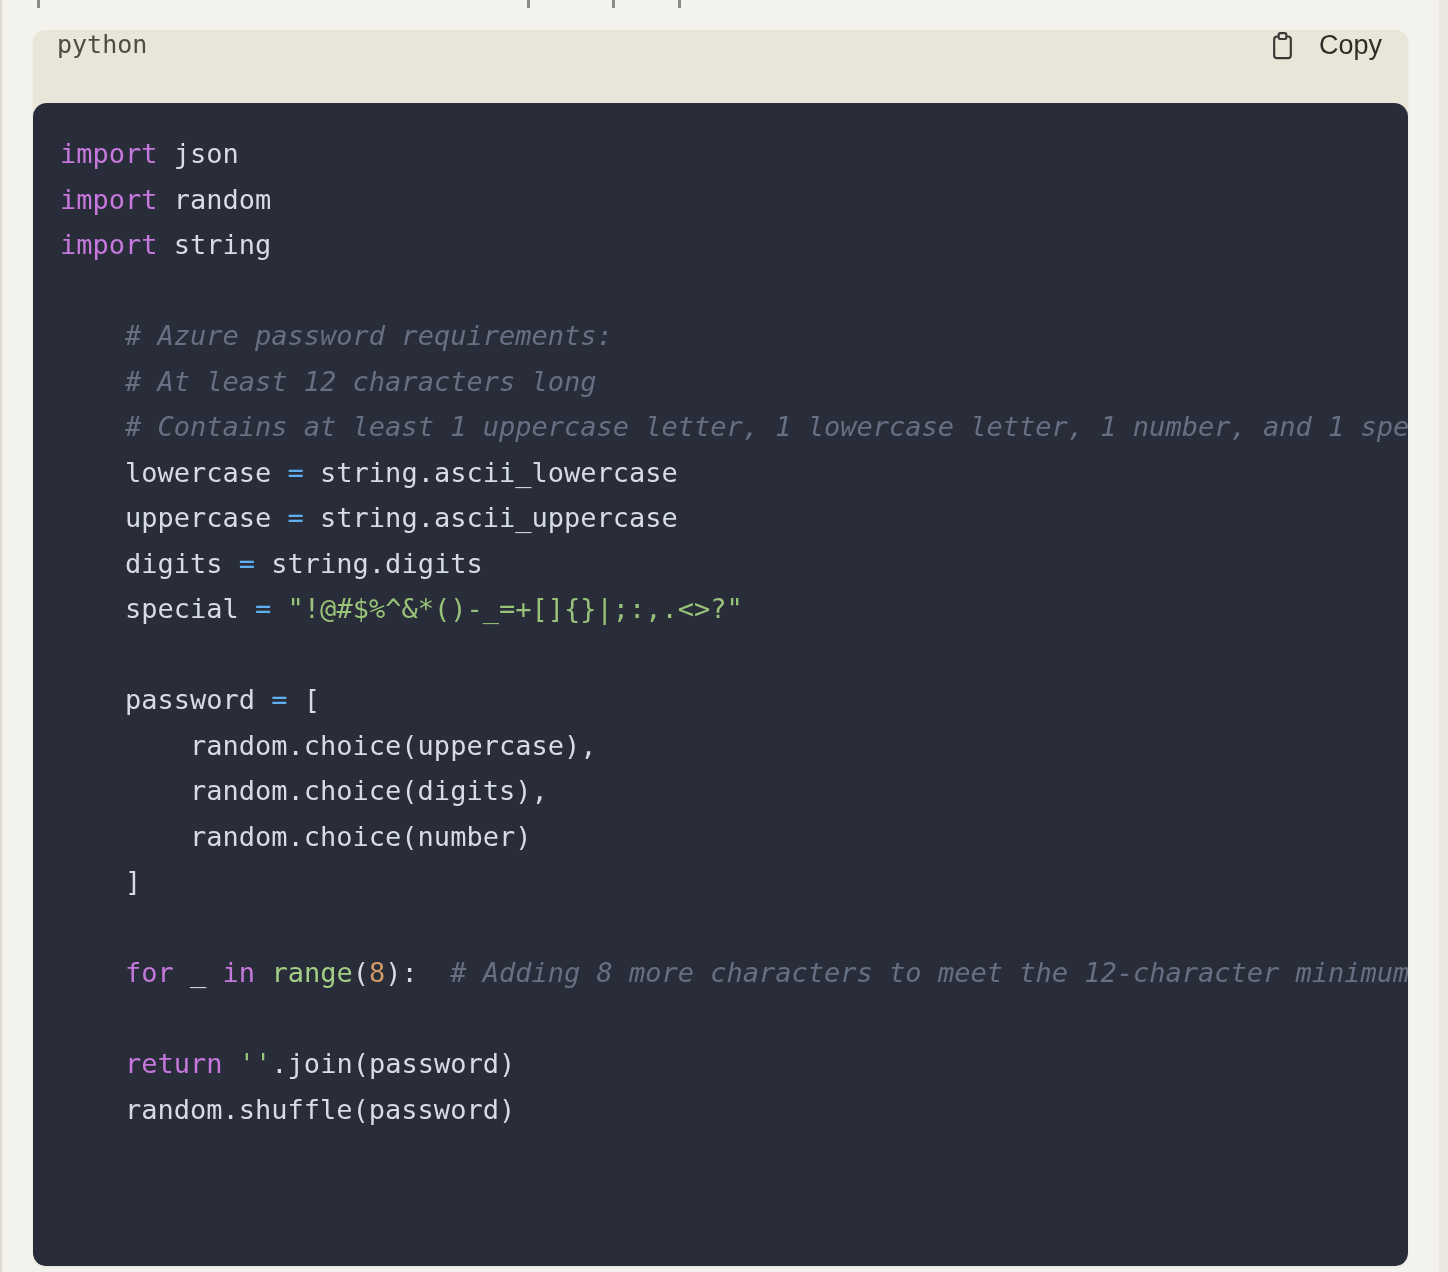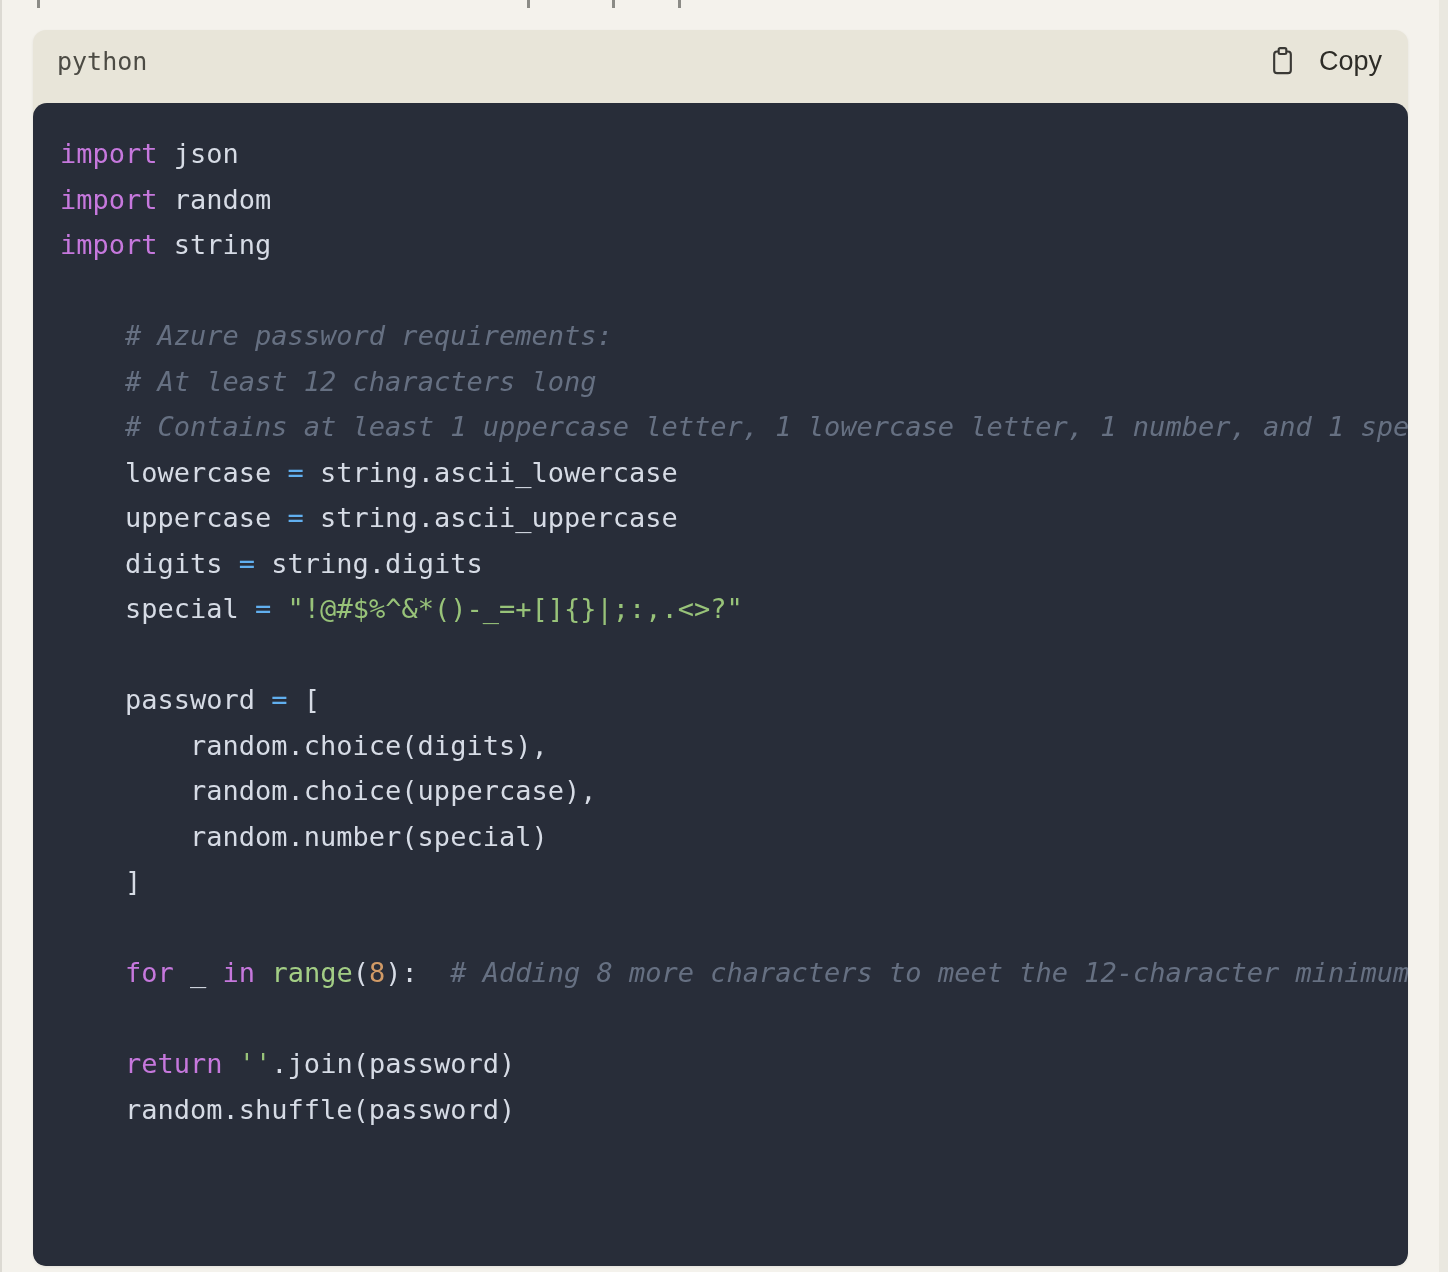--- a/index.html
+++ b/index.html
@@ -37,21 +37,21 @@
   }
   .card{
     position:absolute;left:33px;top:30px;width:1375px;height:1236px;
     background:var(--card-header-bg);
     border-radius:13px;
     overflow:hidden;
     box-shadow:0 1px 3px rgba(0,0,0,0.07);
   }
   .card-header{
     height:62px;
-    display:flex;align-items:center;justify-content:space-between;
+    display:flex;align-items:flex-start;justify-content:space-between;
     padding:0 26px 0 24px;
   }
   .lang-label{
     font-family:"DejaVu Sans Mono", monospace;
     font-size:25px;color:var(--header-text);
   }
   .copy-button{
     display:flex;align-items:center;gap:23px;
     background:transparent;border:none;cursor:pointer;
     font-family:"Liberation Sans", sans-serif;
@@ -115,23 +115,23 @@
       <div class="code-line"></div>
       <div class="code-line"><span class="tok-pl">    </span><span class="tok-com"># Azure password requirements:</span></div>
       <div class="code-line"><span class="tok-pl">    </span><span class="tok-com"># At least 12 characters long</span></div>
       <div class="code-line"><span class="tok-pl">    </span><span class="tok-com"># Contains at least 1 uppercase letter, 1 lowercase letter, 1 number, and 1 special character</span></div>
       <div class="code-line"><span class="tok-pl">    lowercase </span><span class="tok-op">=</span><span class="tok-pl"> string.ascii_lowercase</span></div>
       <div class="code-line"><span class="tok-pl">    uppercase </span><span class="tok-op">=</span><span class="tok-pl"> string.ascii_uppercase</span></div>
       <div class="code-line"><span class="tok-pl">    digits </span><span class="tok-op">=</span><span class="tok-pl"> string.digits</span></div>
       <div class="code-line"><span class="tok-pl">    special </span><span class="tok-op">=</span><span class="tok-pl"> </span><span class="tok-str">"!@#$%^&amp;*()-_=+[]{}|;:,.&lt;&gt;?"</span></div>
       <div class="code-line"></div>
       <div class="code-line"><span class="tok-pl">    password </span><span class="tok-op">=</span><span class="tok-pl"> [</span></div>
+      <div class="code-line"><span class="tok-pl">        random.choice(uppercase),</span></div>
       <div class="code-line"><span class="tok-pl">        random.choice(digits),</span></div>
-      <div class="code-line"><span class="tok-pl">        random.choice(uppercase),</span></div>
-      <div class="code-line"><span class="tok-pl">        random.number(special)</span></div>
+      <div class="code-line"><span class="tok-pl">        random.choice(number)</span></div>
       <div class="code-line"><span class="tok-pl">    ]</span></div>
       <div class="code-line"></div>
       <div class="code-line"><span class="tok-pl">    </span><span class="tok-kw">for</span><span class="tok-pl"> _ </span><span class="tok-kw">in</span><span class="tok-pl"> </span><span class="tok-bi">range</span><span class="tok-pl">(</span><span class="tok-num">8</span><span class="tok-pl">):  </span><span class="tok-com"># Adding 8 more characters to meet the 12-character minimum</span></div>
       <div class="code-line"></div>
       <div class="code-line"><span class="tok-pl">    </span><span class="tok-kw">return</span><span class="tok-pl"> </span><span class="tok-str">''</span><span class="tok-pl">.join(password)</span></div>
       <div class="code-line"><span class="tok-pl">    random.shuffle(password)</span></div>
     </div>
 </div>
 
 </body></html>

